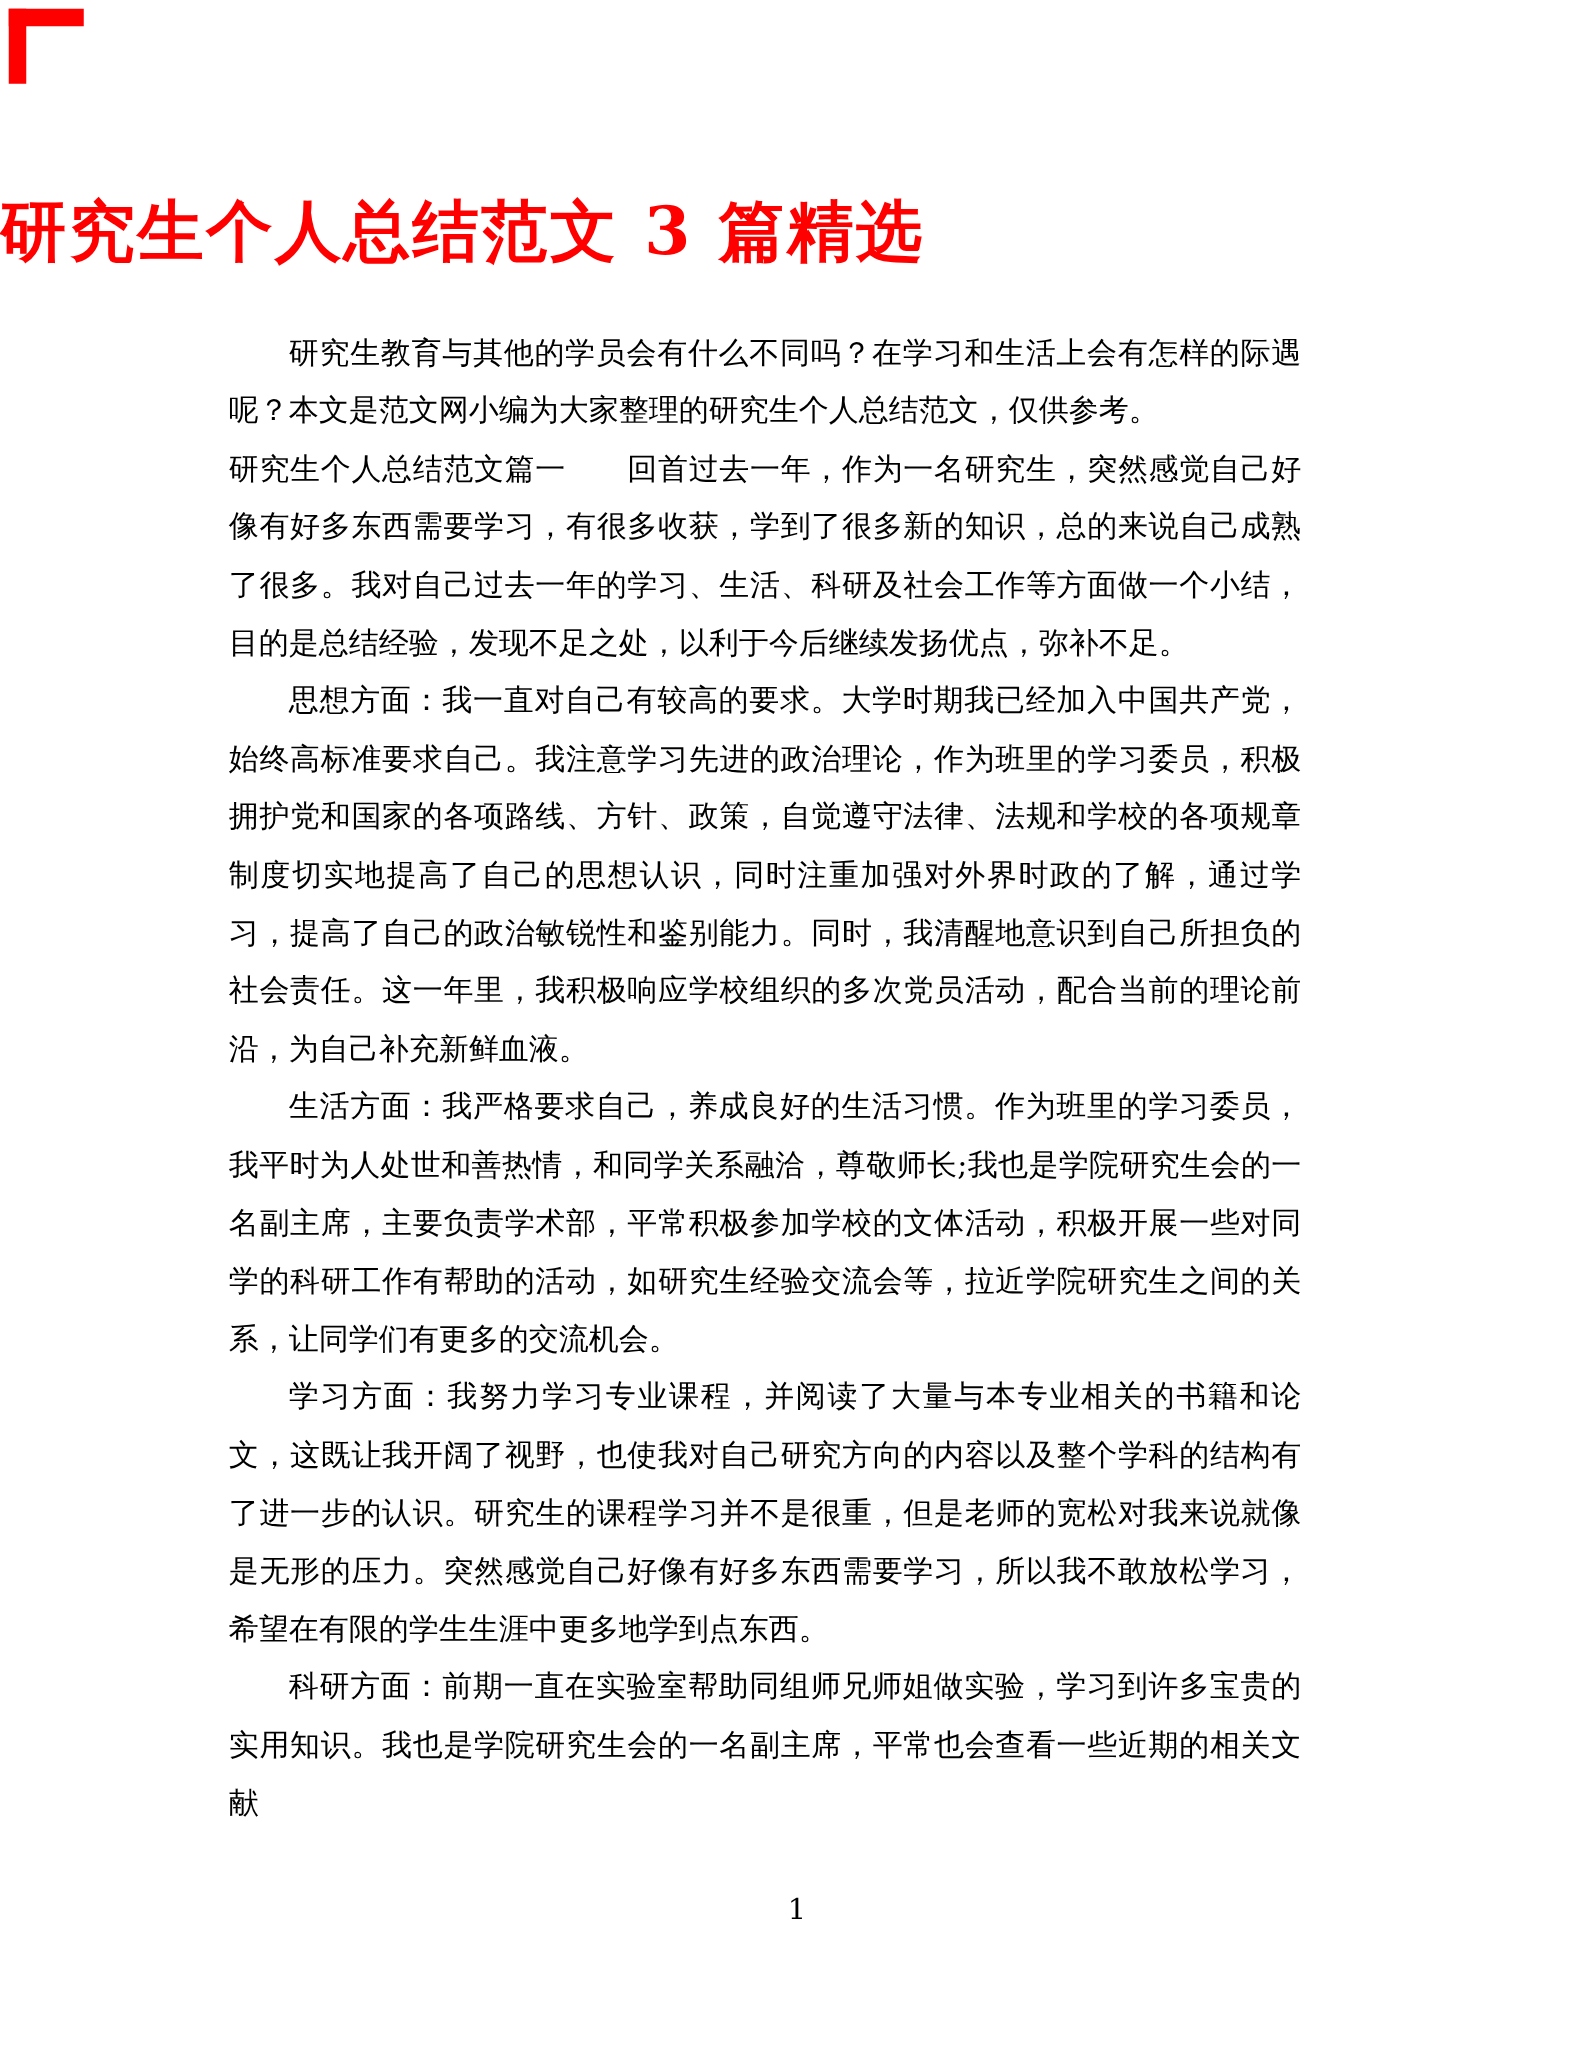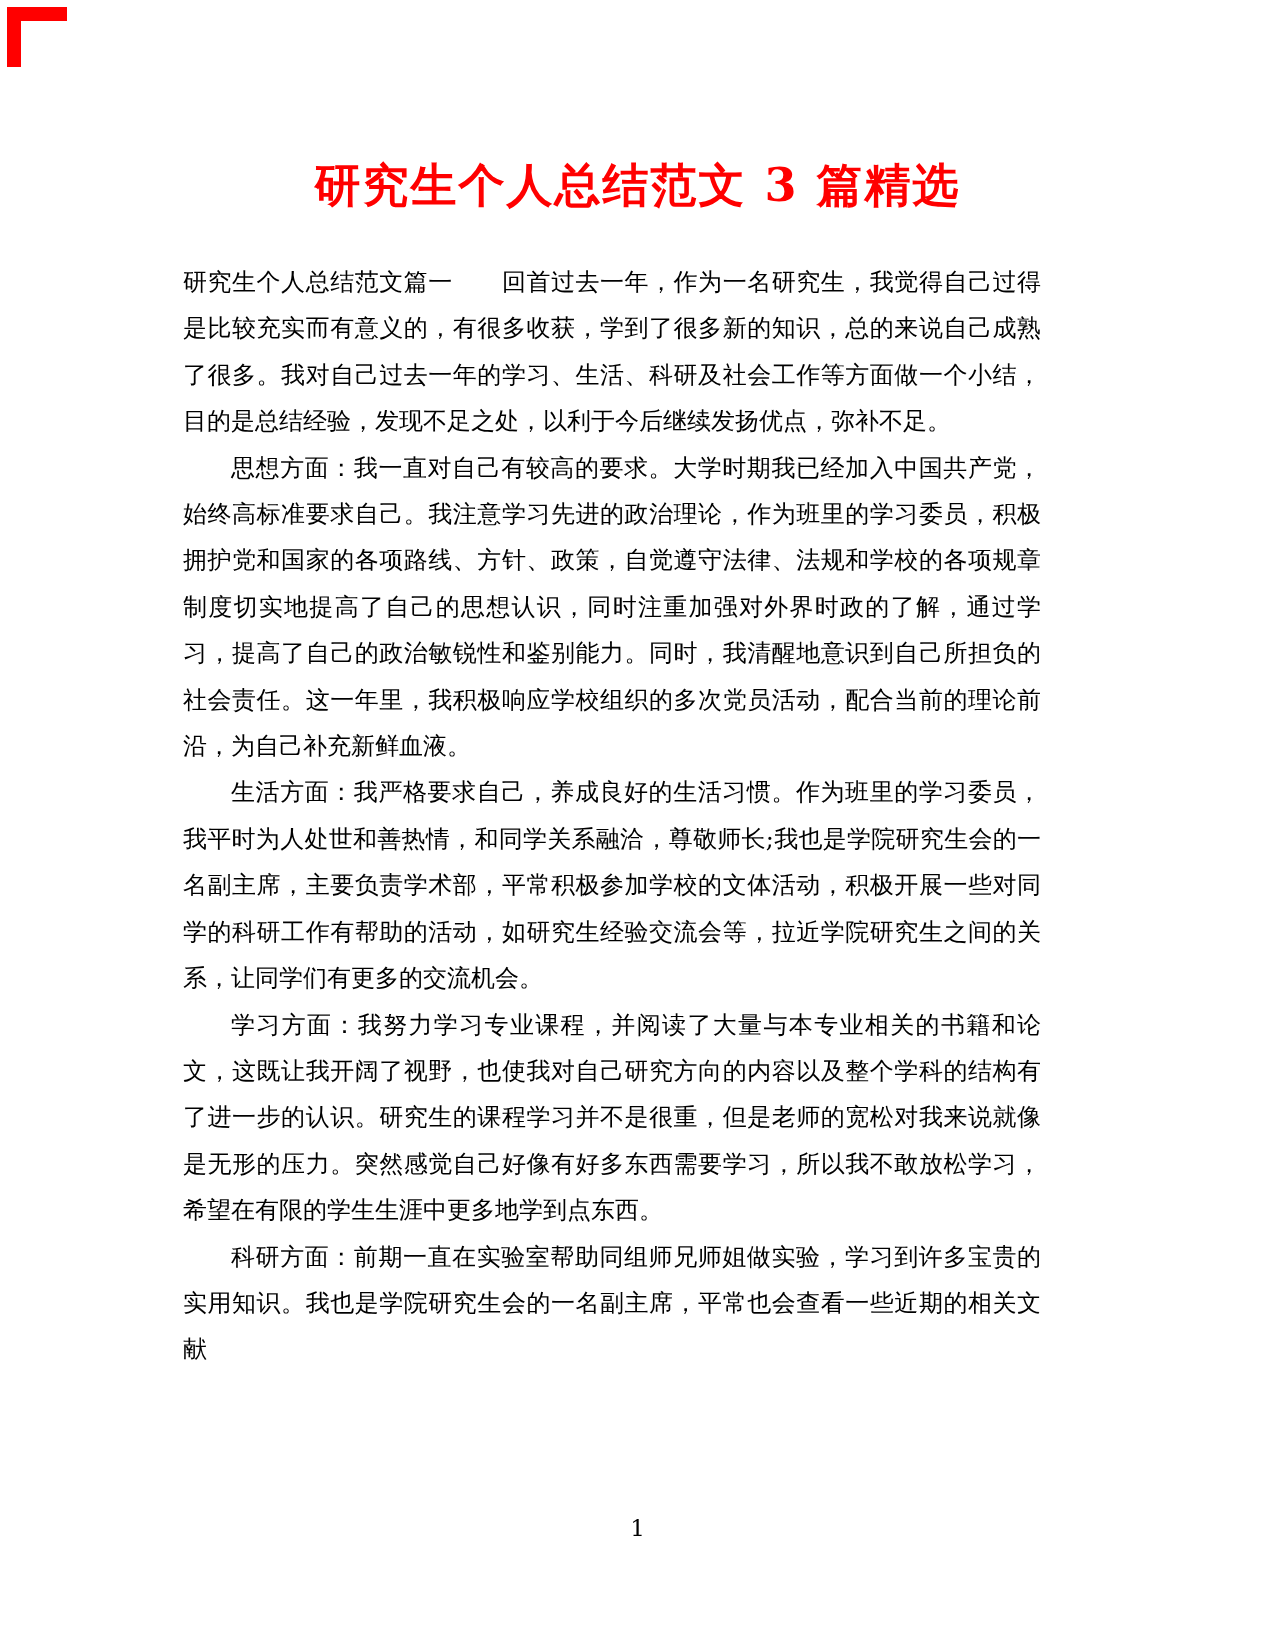--- a/index.html
+++ b/index.html
@@ -24,22 +24,21 @@
     width: 46px;
     height: 46px;
     border-top: 14px solid #ff0000;
     border-left: 14px solid #ff0000;
   }
   .doc-title {
     position: absolute;
     top: 158px;
     left: 0;
     width: 100%;
-    text-align: center;
-    font-size: 46px;
+    font-size: 53px;
     font-weight: bold;
     color: #ff0000;
     letter-spacing: 2px;
     line-height: 54px;
     white-space: nowrap;
   }
   .doc-body {
     position: absolute;
     top: 259px;
     left: 183px;
@@ -71,21 +70,22 @@
 </head>
 <body>
 
 <div class="page">
 
   <div class="corner-mark"></div>
 
   <div class="doc-title">研究生个人总结范文 3 篇精选</div>
 
   <div class="doc-body">
-    <p>研究生个人总结范文篇一　　回首过去一年，作为一名研究生，我觉得自己过得是比较充实而有意义的，有很多收获，学到了很多新的知识，总的来说自己成熟了很多。我对自己过去一年的学习、生活、科研及社会工作等方面做一个小结，目的是总结经验，发现不足之处，以利于今后继续发扬优点，弥补不足。</p>
+    <p class="indent">研究生教育与其他的学员会有什么不同吗？在学习和生活上会有怎样的际遇呢？本文是范文网小编为大家整理的研究生个人总结范文，仅供参考。</p>
+    <p>研究生个人总结范文篇一　　回首过去一年，作为一名研究生，突然感觉自己好像有好多东西需要学习，有很多收获，学到了很多新的知识，总的来说自己成熟了很多。我对自己过去一年的学习、生活、科研及社会工作等方面做一个小结，目的是总结经验，发现不足之处，以利于今后继续发扬优点，弥补不足。</p>
     <p class="indent">思想方面：我一直对自己有较高的要求。大学时期我已经加入中国共产党，始终高标准要求自己。我注意学习先进的政治理论，作为班里的学习委员，积极拥护党和国家的各项路线、方针、政策，自觉遵守法律、法规和学校的各项规章制度切实地提高了自己的思想认识，同时注重加强对外界时政的了解，通过学习，提高了自己的政治敏锐性和鉴别能力。同时，我清醒地意识到自己所担负的社会责任。这一年里，我积极响应学校组织的多次党员活动，配合当前的理论前沿，为自己补充新鲜血液。</p>
     <p class="indent">生活方面：我严格要求自己，养成良好的生活习惯。作为班里的学习委员，我平时为人处世和善热情，和同学关系融洽，尊敬师长;我也是学院研究生会的一名副主席，主要负责学术部，平常积极参加学校的文体活动，积极开展一些对同学的科研工作有帮助的活动，如研究生经验交流会等，拉近学院研究生之间的关系，让同学们有更多的交流机会。</p>
     <p class="indent">学习方面：我努力学习专业课程，并阅读了大量与本专业相关的书籍和论文，这既让我开阔了视野，也使我对自己研究方向的内容以及整个学科的结构有了进一步的认识。研究生的课程学习并不是很重，但是老师的宽松对我来说就像是无形的压力。突然感觉自己好像有好多东西需要学习，所以我不敢放松学习，希望在有限的学生生涯中更多地学到点东西。</p>
     <p class="indent">科研方面：前期一直在实验室帮助同组师兄师姐做实验，学习到许多宝贵的实用知识。我也是学院研究生会的一名副主席，平常也会查看一些近期的相关文献</p>
   </div>
 
   <div class="page-number">1</div>
 
 </div>
 

